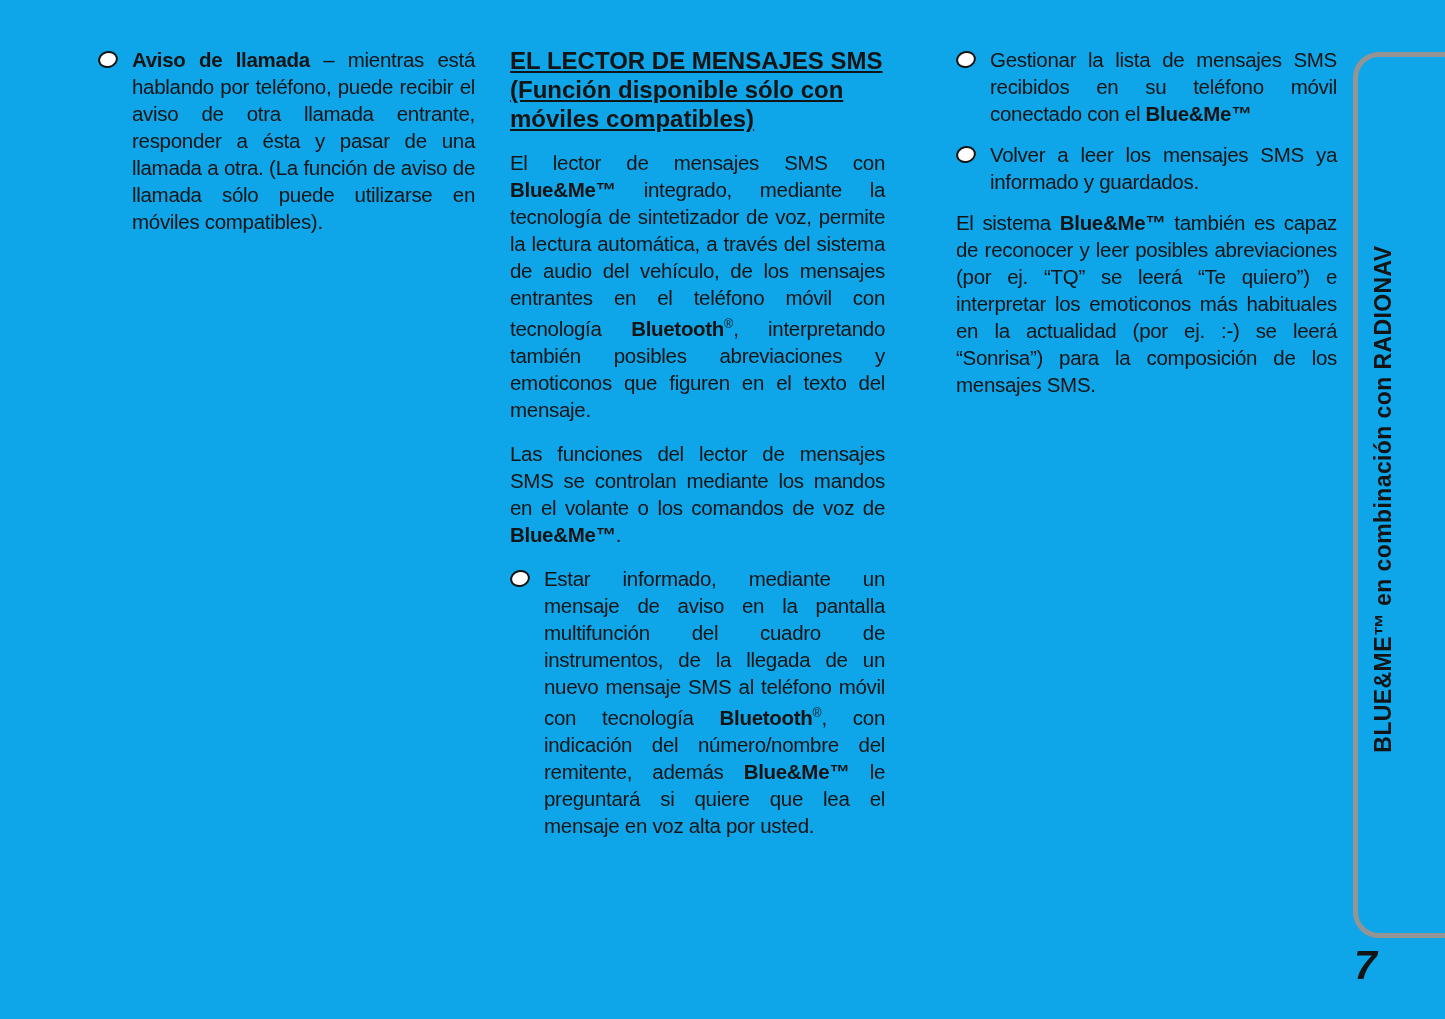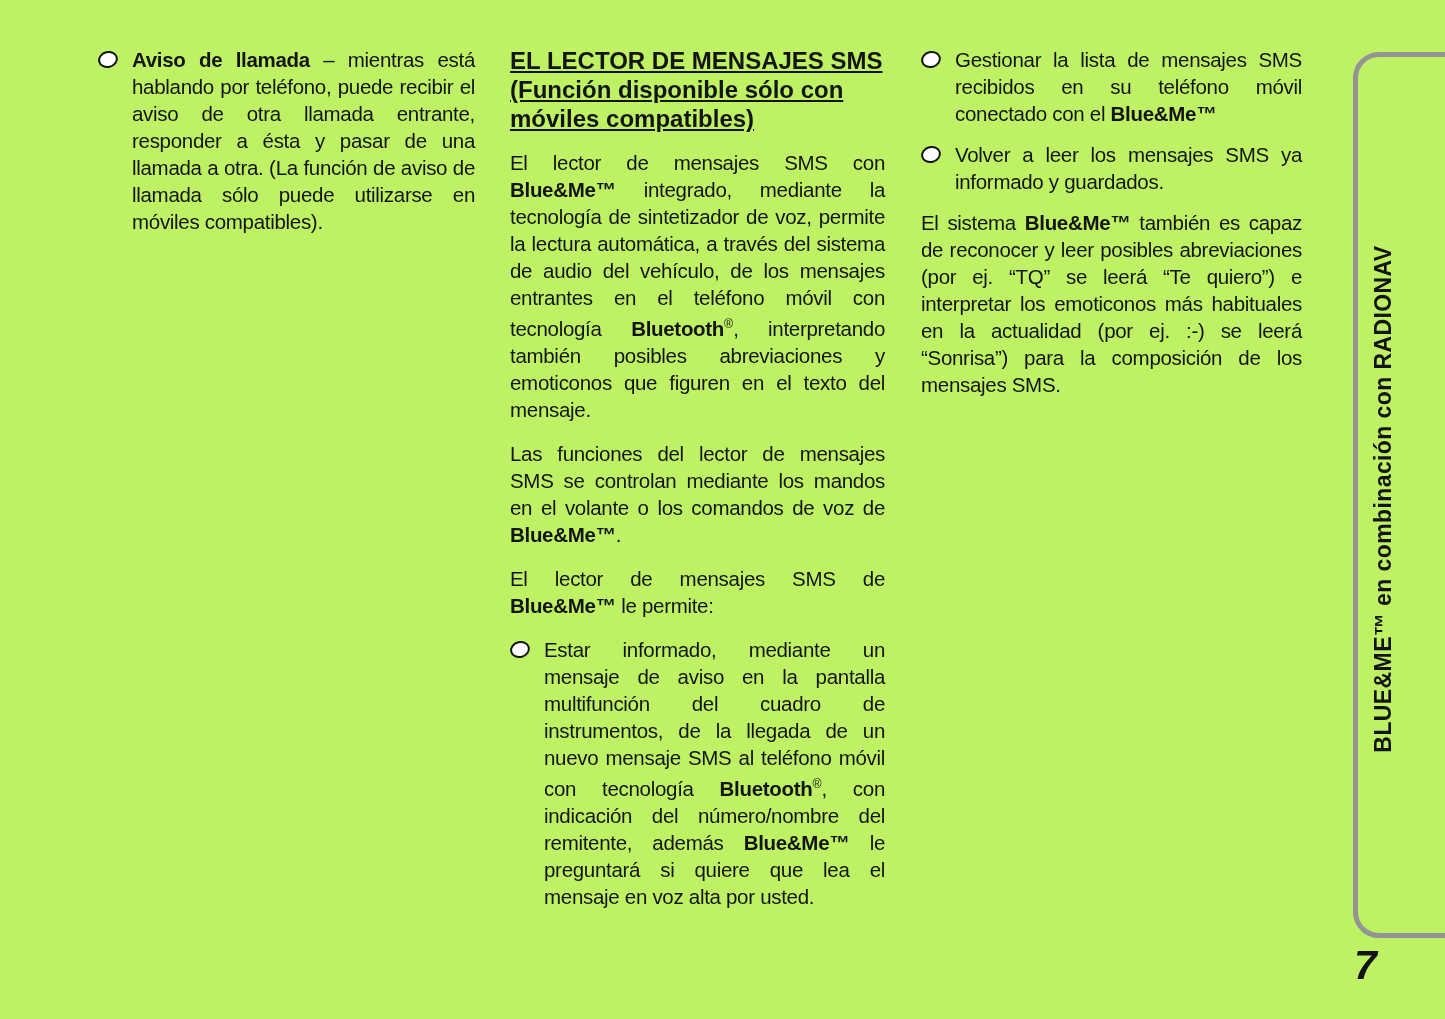--- a/index.html
+++ b/index.html
@@ -11,33 +11,33 @@
     width: 1445px;
     height: 1019px;
     overflow: hidden;
     position: relative;
     font-family: "Liberation Sans", sans-serif;
     color: #141414;
   }
   .page {
     position: absolute;
     inset: 0;
-    background: #bef264;
+    background: #0ea5e9;
   }
   .column {
     position: absolute;
     top: 46px;
     text-align: justify;
     font-size: 20.5px;
     line-height: 27px;
     letter-spacing: -0.3px;
   }
   #column-left   { left: 98px;  width: 377px; }
   #column-middle { left: 510px; width: 375px; }
-  #column-right  { left: 921px; width: 381px; }
+  #column-right  { left: 956px; width: 381px; }
 
   .col-heading {
     margin: 0 0 16px 0;
     font-size: 24px;
     line-height: 29px;
     font-weight: bold;
     text-align: left;
     letter-spacing: 0;
     text-decoration: underline;
   }
@@ -116,21 +116,20 @@
   <div class="column" id="column-left">
       <div class="bullet">
         <span class="bullet-marker"></span>
         <div class="bullet-text"><strong>Aviso de llamada</strong><span> – mientras está hablando por teléfono, puede recibir el aviso de otra llamada entrante, responder a ésta y pasar de una llamada a otra. (La función de aviso de llamada sólo puede utilizarse en móviles compatibles).</span></div>
       </div>
     </div>
   <div class="column" id="column-middle">
       <h2 class="col-heading"><span>EL LECTOR DE MENSAJES SMS (Función disponible sólo con móviles compatibles)</span></h2>
       <p class="para"><span>El lector de mensajes SMS con </span><strong>Blue&amp;Me™</strong><span> integrado, mediante la tecnología de sintetizador de voz, permite la lectura automática, a través del sistema de audio del vehículo, de los mensajes entrantes en el teléfono móvil con tecnología </span><strong>Bluetooth</strong><span class="sup">®</span><span>, interpretando también posibles abreviaciones y emoticonos que figuren en el texto del mensaje.</span></p>
       <p class="para"><span>Las funciones del lector de mensajes SMS se controlan mediante los mandos en el volante o los comandos de voz de </span><strong>Blue&amp;Me™</strong><span>.</span></p>
-      <p class="para"><span>El lector de mensajes SMS de </span><strong>Blue&amp;Me™</strong><span> le permite:</span></p>
       <div class="bullet">
         <span class="bullet-marker"></span>
         <div class="bullet-text"><span>Estar informado, mediante un mensaje de aviso en la pantalla multifunción del cuadro de instrumentos, de la llegada de un nuevo mensaje SMS al teléfono móvil con tecnología </span><strong>Bluetooth</strong><span class="sup">®</span><span>, con indicación del número/nombre del remitente, además </span><strong>Blue&amp;Me™</strong><span> le preguntará si quiere que lea el mensaje en voz alta por usted.</span></div>
       </div>
     </div>
   <div class="column" id="column-right">
       <div class="bullet">
         <span class="bullet-marker"></span>
         <div class="bullet-text"><span>Gestionar la lista de mensajes SMS recibidos en su teléfono móvil conectado con el </span><strong>Blue&amp;Me™</strong></div>
       </div>

